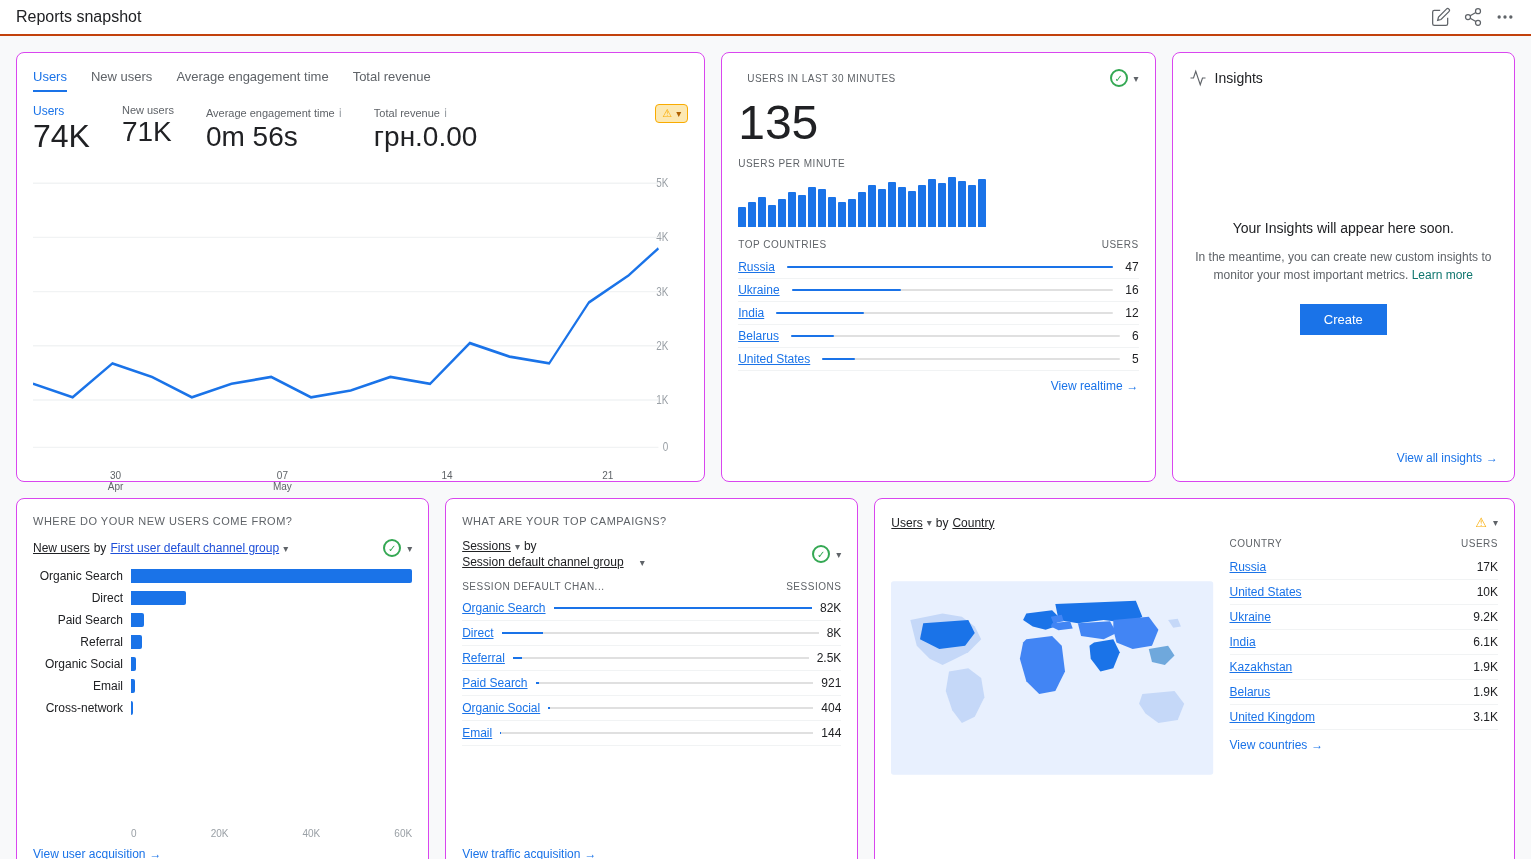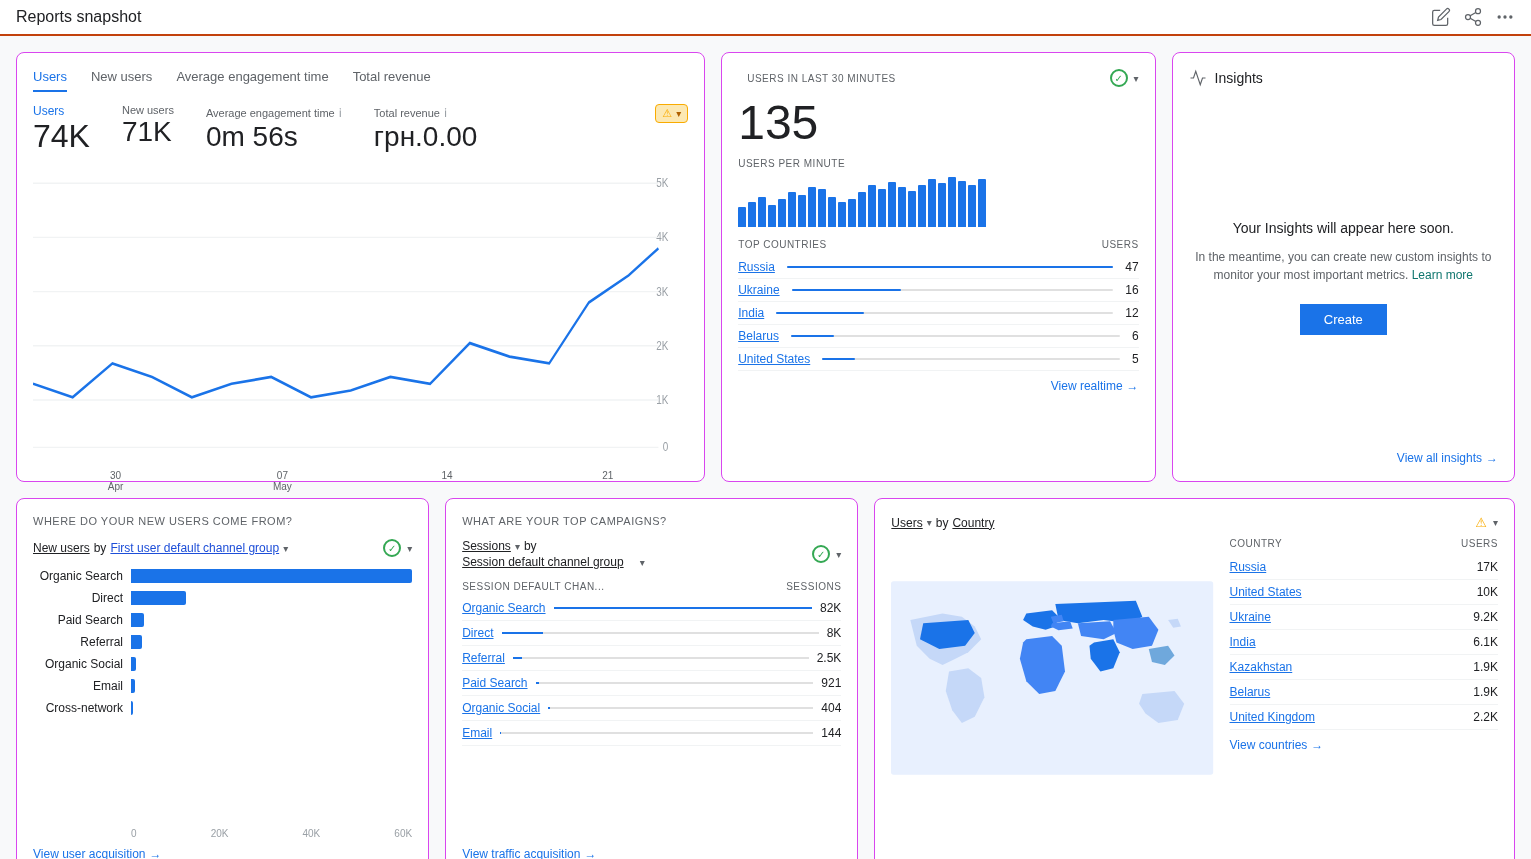--- a/index.html
+++ b/index.html
@@ -525,21 +525,21 @@
             <div class="geo-row">
               <span class="geo-country">Kazakhstan</span>
               <span class="geo-users">1.9K</span>
             </div>
             <div class="geo-row">
               <span class="geo-country">Belarus</span>
               <span class="geo-users">1.9K</span>
             </div>
             <div class="geo-row">
               <span class="geo-country">United Kingdom</span>
-              <span class="geo-users">2.2K</span>
+              <span class="geo-users">3.1K</span>
             </div>
           </div>
           <div class="view-link">
             <span>View countries</span>
             <span>→</span>
           </div>
         </div>
       </div>
     </div>
   </div>

